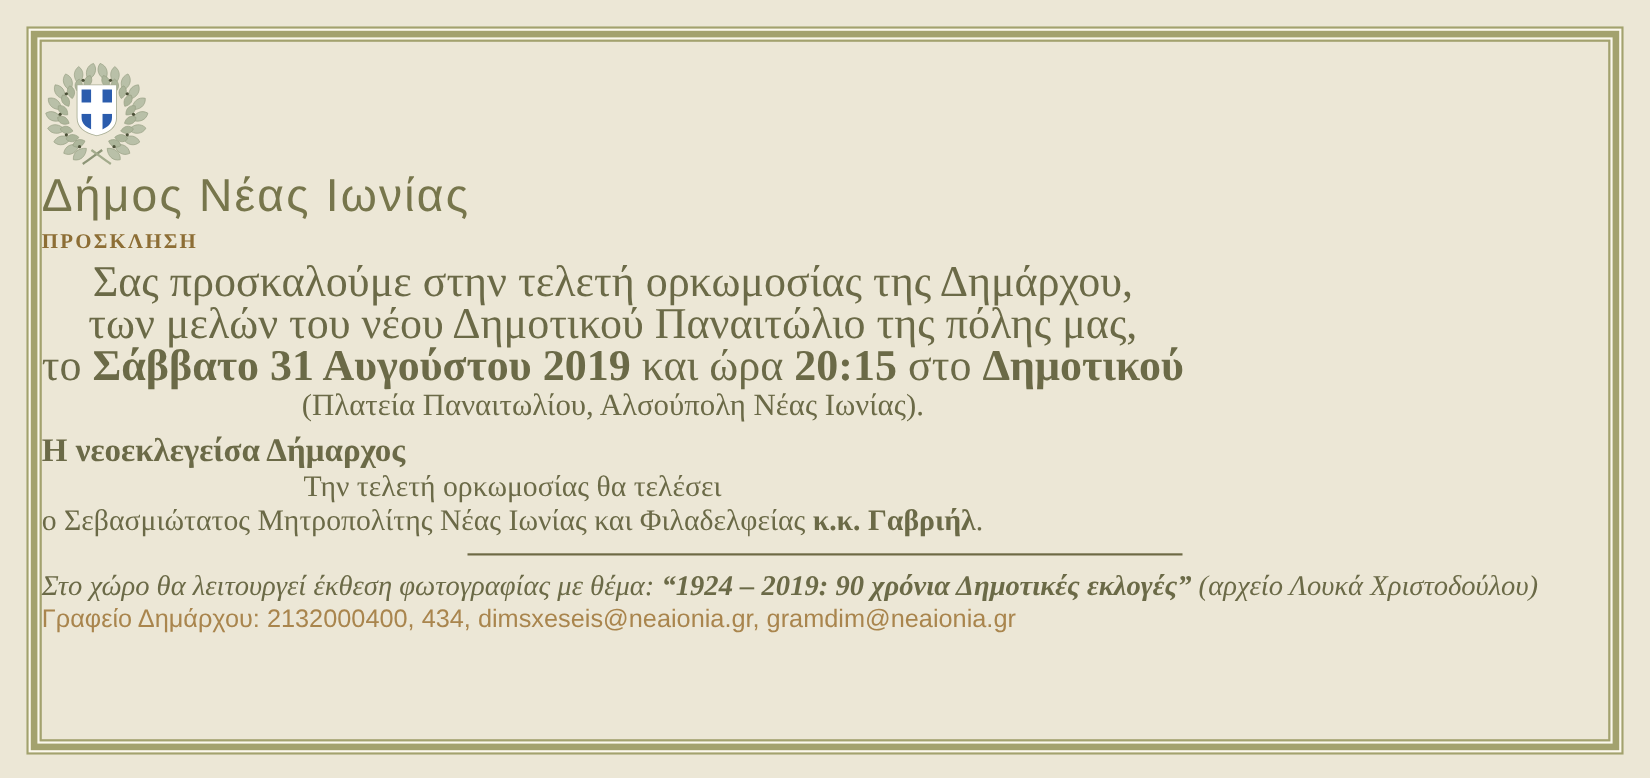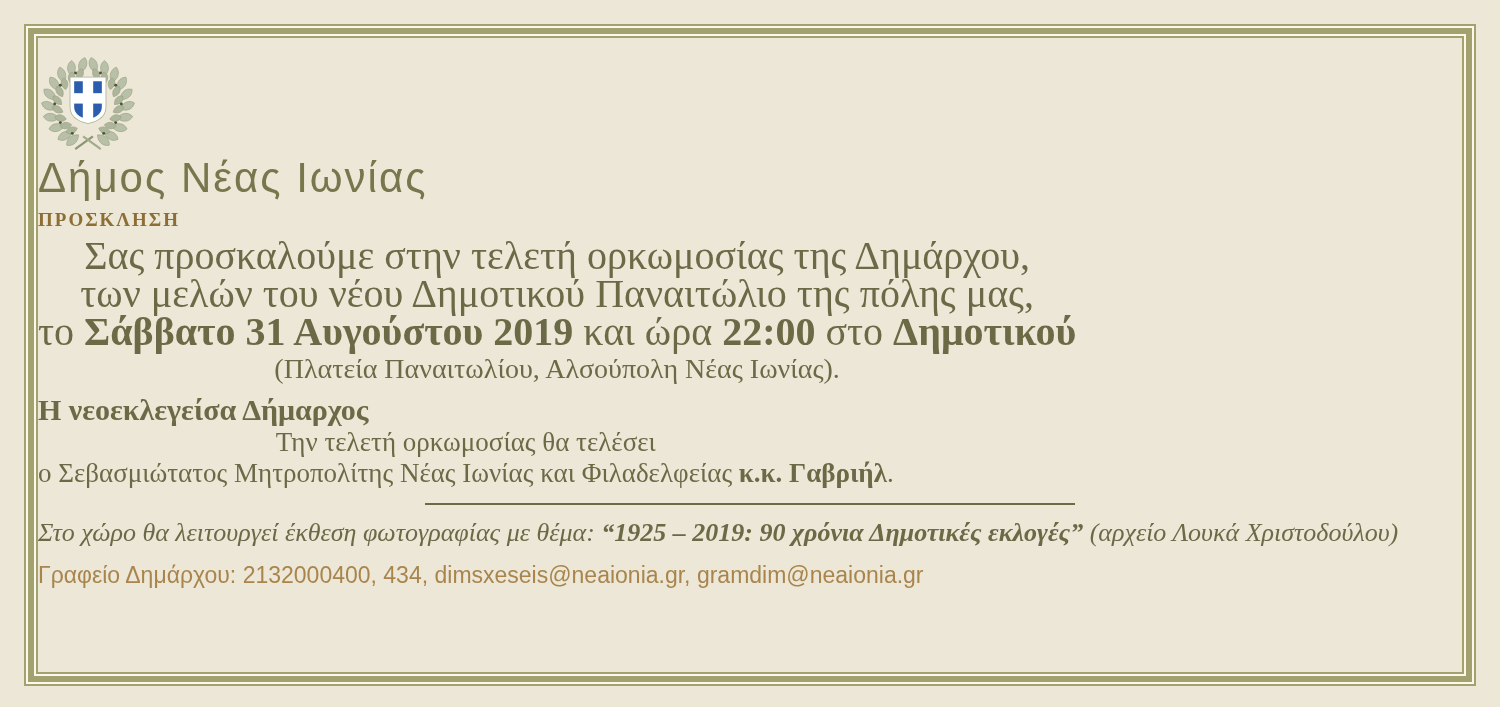--- a/index.html
+++ b/index.html
@@ -89,21 +89,20 @@
   .exhibition-line{
     font-size:26px;
     font-style:italic;
     line-height:32px;
   }
   .exhibition-theme{font-weight:700;}
   .contact-line{
     font-family:"Liberation Sans","DejaVu Sans",sans-serif;
     font-size:23px;
     color:var(--contact_brown);
-    margin-top:13px;
   }
   b,strong{font-weight:700;}
 </style>
 </head>
 <body>
 
 <div class="frame-outer">
   <div class="frame-mid">
     <div class="frame-inner">
       <div class="content">
@@ -180,35 +179,35 @@
           </svg>
         </div>
 
         <h1 class="municipality">Δήμος Νέας Ιωνίας</h1>
 
         <h2 class="invitation-title">ΠΡΟΣΚΛΗΣΗ</h2>
 
         <div class="body-para">
           <p class="body-line">Σας προσκαλούμε στην τελετή ορκωμοσίας της Δημάρχου,</p>
           <p class="body-line">των μελών του νέου Δημοτικού Παναιτώλιο της πόλης μας,</p>
-          <p class="body-line"><span>το </span><b>Σάββατο 31 Αυγούστου 2019</b><span> και ώρα </span><b>22:00</b><span> στο </span><b>Δημοτικού</b></p>
+          <p class="body-line"><span>το </span><b>Σάββατο 31 Αυγούστου 2019</b><span> και ώρα </span><b>20:15</b><span> στο </span><b>Δημοτικού</b></p>
           <p class="paren-line">(Πλατεία Παναιτωλίου, Αλσούπολη Νέας Ιωνίας).</p>
         </div>
 
         <div class="mayor-block">
           <p class="mayor-line">Η νεοεκλεγείσα Δήμαρχος</p>
         </div>
 
         <div class="ceremony-block">
           <p class="ceremony-line">Την τελετή ορκωμοσίας θα τελέσει</p>
           <p class="ceremony-line"><span>ο Σεβασμιώτατος Μητροπολίτης Νέας Ιωνίας και Φιλαδελφείας </span><b>κ.κ. Γαβριήλ</b><span>.</span></p>
         </div>
 
         <div class="divider"></div>
 
-        <p class="exhibition-line"><span>Στο χώρο θα λειτουργεί έκθεση φωτογραφίας με θέμα: </span><span class="exhibition-theme">“1925 – 2019: 90 χρόνια Δημοτικές εκλογές”</span><span> (αρχείο Λουκά Χριστοδούλου)</span></p>
+        <p class="exhibition-line"><span>Στο χώρο θα λειτουργεί έκθεση φωτογραφίας με θέμα: </span><span class="exhibition-theme">“1924 – 2019: 90 χρόνια Δημοτικές εκλογές”</span><span> (αρχείο Λουκά Χριστοδούλου)</span></p>
 
         <p class="contact-line">Γραφείο Δημάρχου: 2132000400, 434, dimsxeseis@neaionia.gr, gramdim@neaionia.gr</p>
 
       </div>
     </div>
   </div>
 </div>
 
 </body></html>

